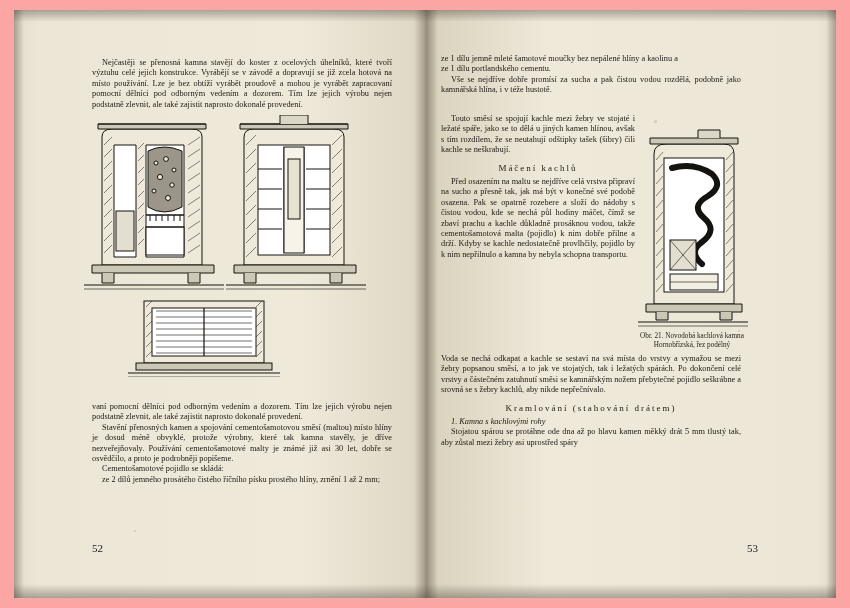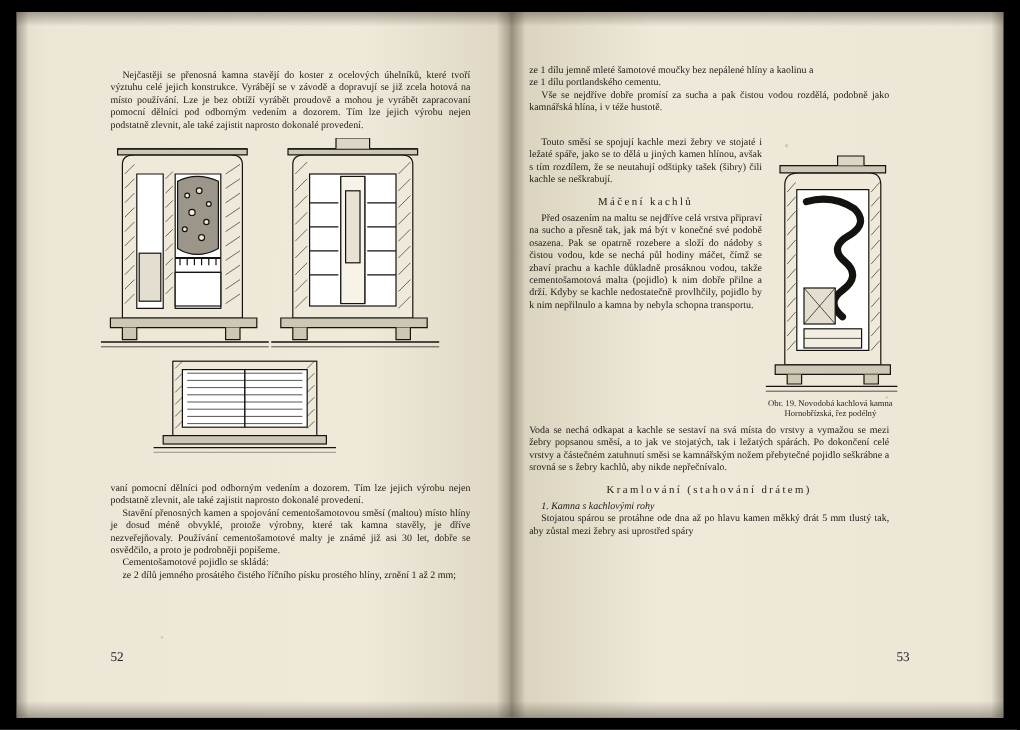--- a/index.html
+++ b/index.html
@@ -3,21 +3,21 @@
 <meta charset="utf-8">
 <style>
   html,body{margin:0;padding:0;}
   body{
     width:850px;height:608px;overflow:hidden;
     background:#2b2a28;
     font-family:"Liberation Serif", serif;
   }
   .book{
     position:absolute;left:0;top:0;width:850px;height:608px;
-    background:#000000;
+    background:#fca5a5;
   }
   
   .spread{
     position:absolute;left:14px;top:10px;width:822px;height:588px;
     background:#e9e3d4;
     box-shadow:0 0 10px rgba(0,0,0,.55) inset;
   }
   .page{
     position:absolute;top:0;height:588px;
     background:#ece6d7;
@@ -232,21 +232,21 @@
 
             <path d="M8,176 L104,176 L104,184 L8,184 Z" fill="#cdc7b6"></path>
             <path d="M18,184 L18,192 L30,192 L30,184" fill="#cdc7b6"></path>
             <path d="M82,184 L82,192 L94,192 L94,184" fill="#cdc7b6"></path>
             <path d="M0,194 L110,194" stroke-width="1.2"></path>
             <path d="M0,198 L110,198" stroke-width="0.6"></path>
           </g>
         </svg>
       </div>
 
-      <div class="caption" style="left:196px;top:322px;width:142px;">Obr. 19. Novodobá kachlová kamna Hornobřízská, řez podélný</div>
+      <div class="caption" style="left:196px;top:322px;width:142px;">Obr. 21. Novodobá kachlová kamna Hornobřízská, řez podélný</div>
 
       <div class="txtcol" style="left:16px;top:344px;width:300px;">
         <p class="noind">Voda se nechá odkapat a kachle se sestaví na svá místa do vrstvy a vymažou se mezi žebry popsanou směsí, a to jak ve stojatých, tak i ležatých spárách. Po dokončení celé vrstvy a částečném zatuhnutí směsi se kamnářským nožem přebytečné pojidlo seškrábne a srovná se s žebry kachlů, aby nikde nepřečnívalo.</p>
         <div class="heading">Kramlování (stahování drátem)</div>
         <p style="font-style:italic;">1. Kamna s kachlovými rohy</p>
         <p>Stojatou spárou se protáhne ode dna až po hlavu kamen měkký drát 5 mm tlustý tak, aby zůstal mezi žebry asi uprostřed spáry</p>
       </div>
 
       <div class="folio" style="right:78px;">53</div>
 

